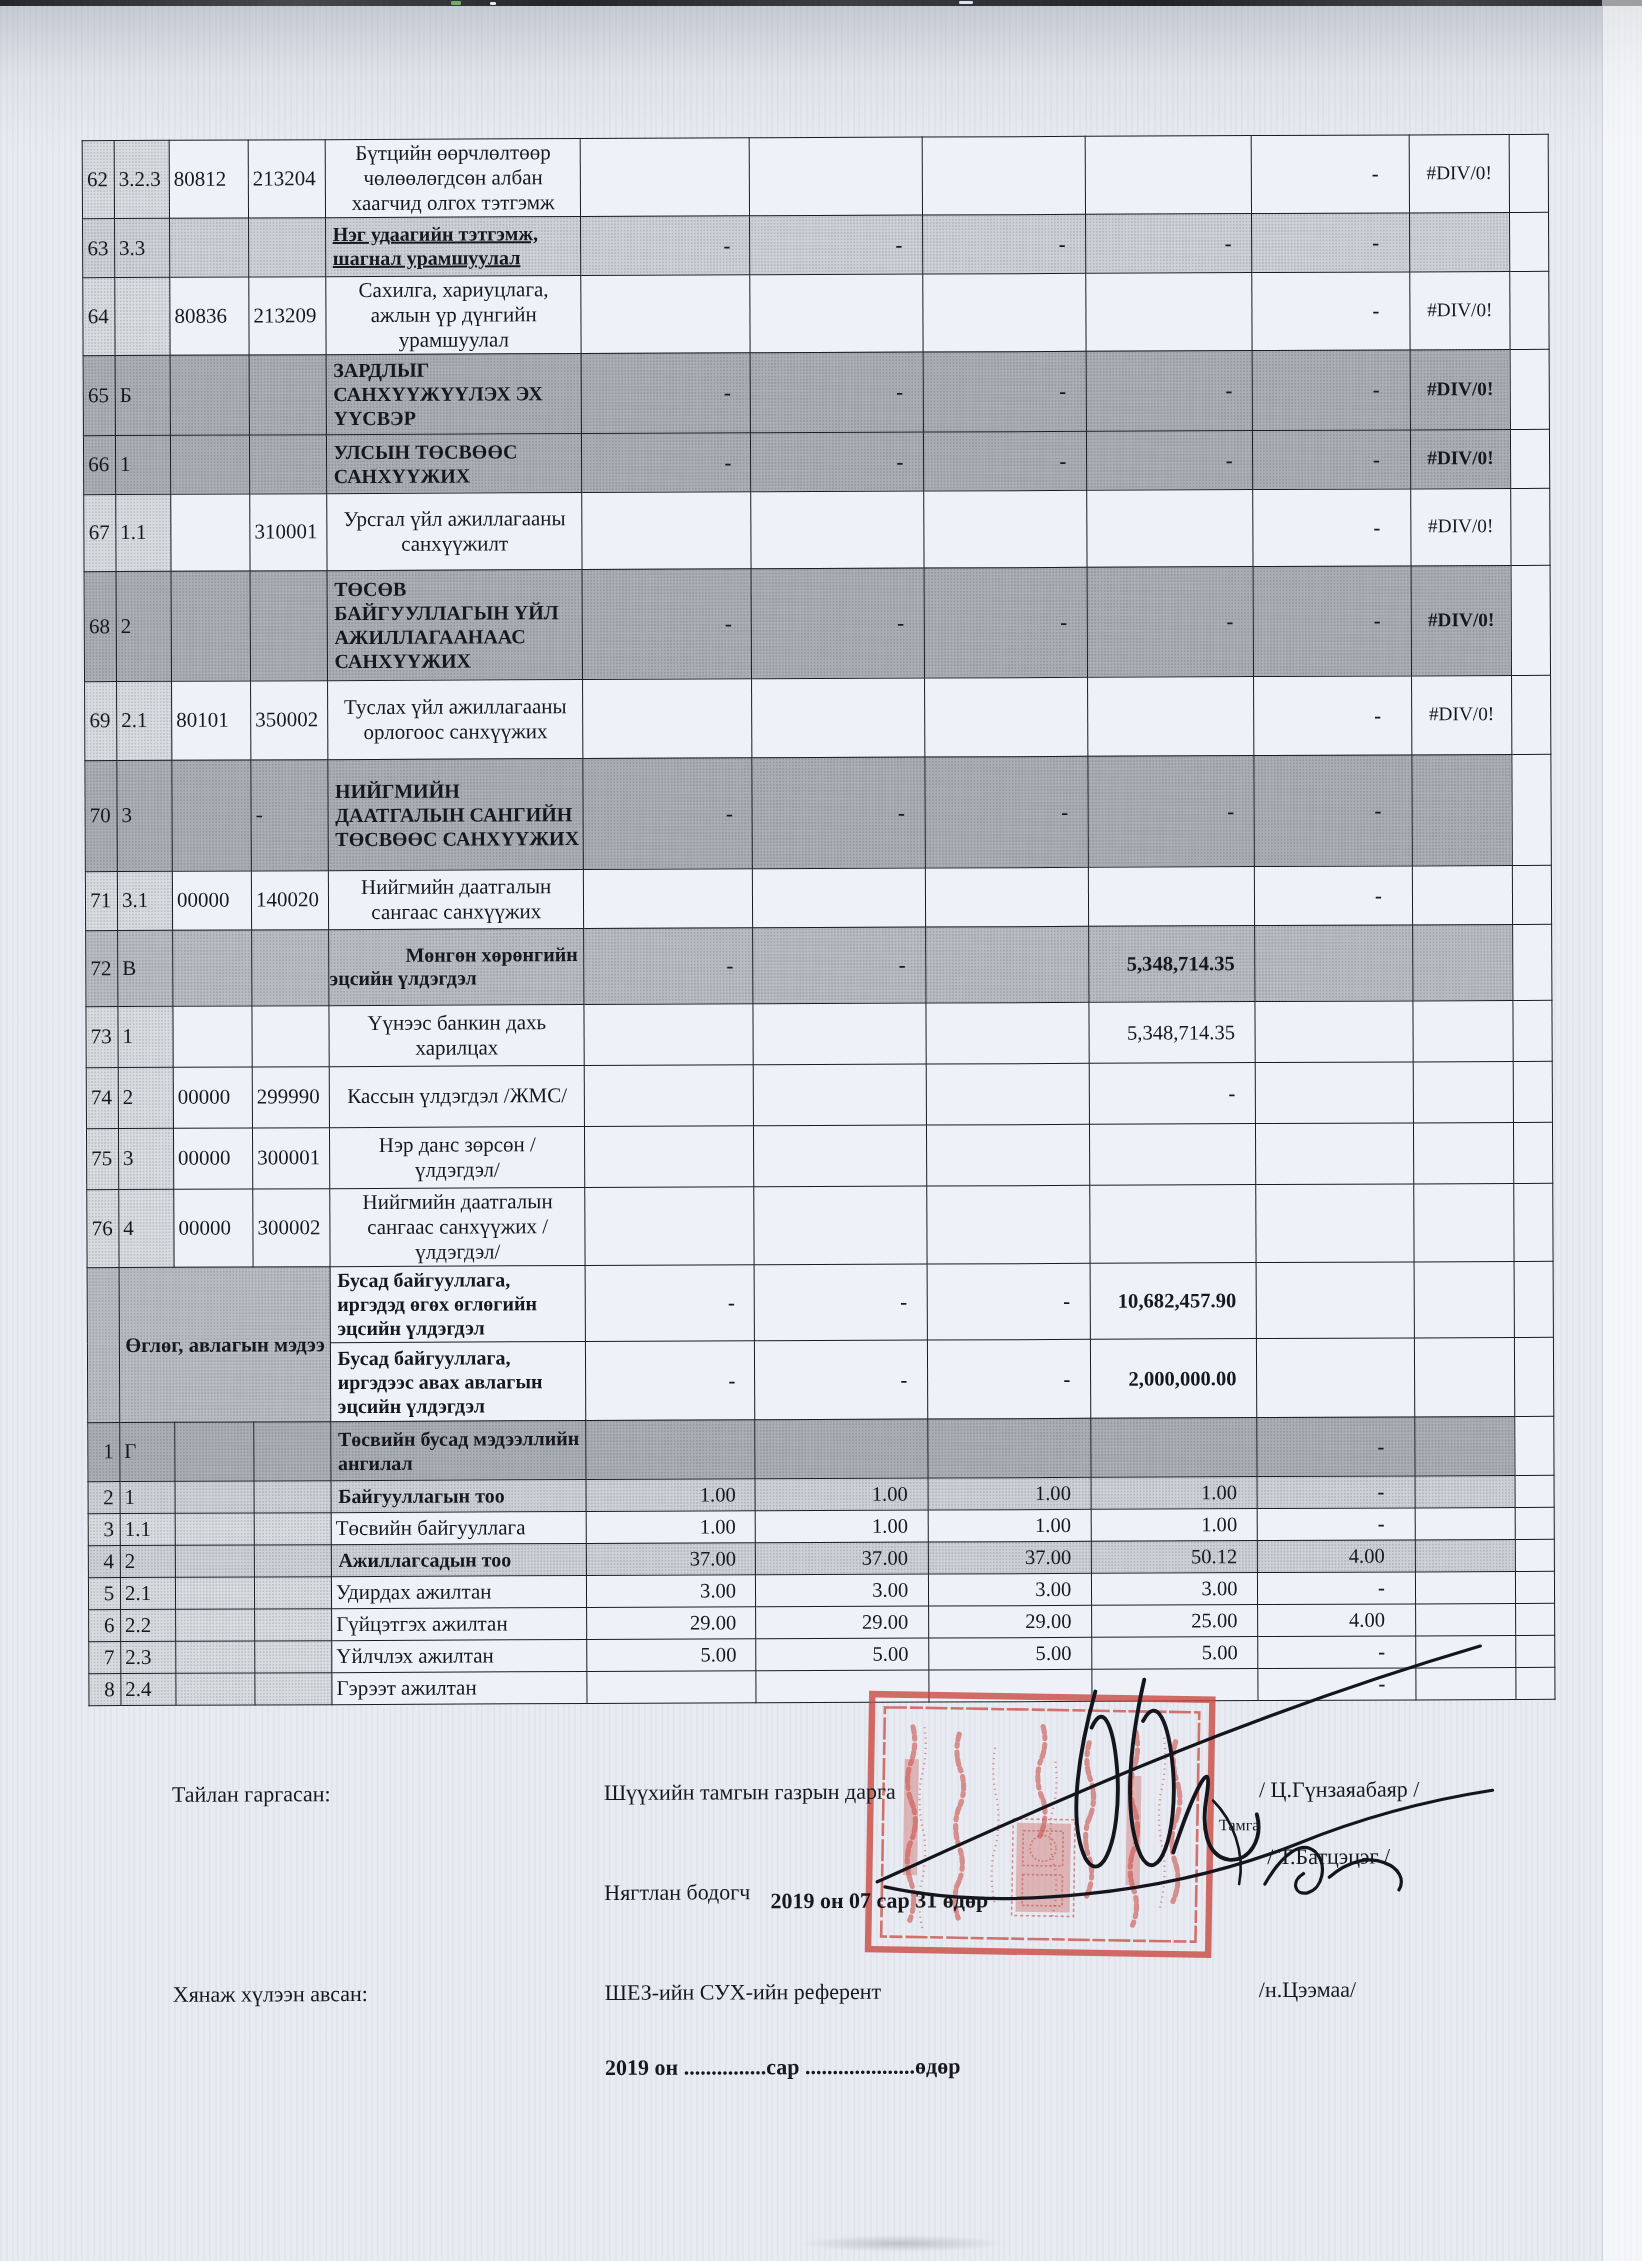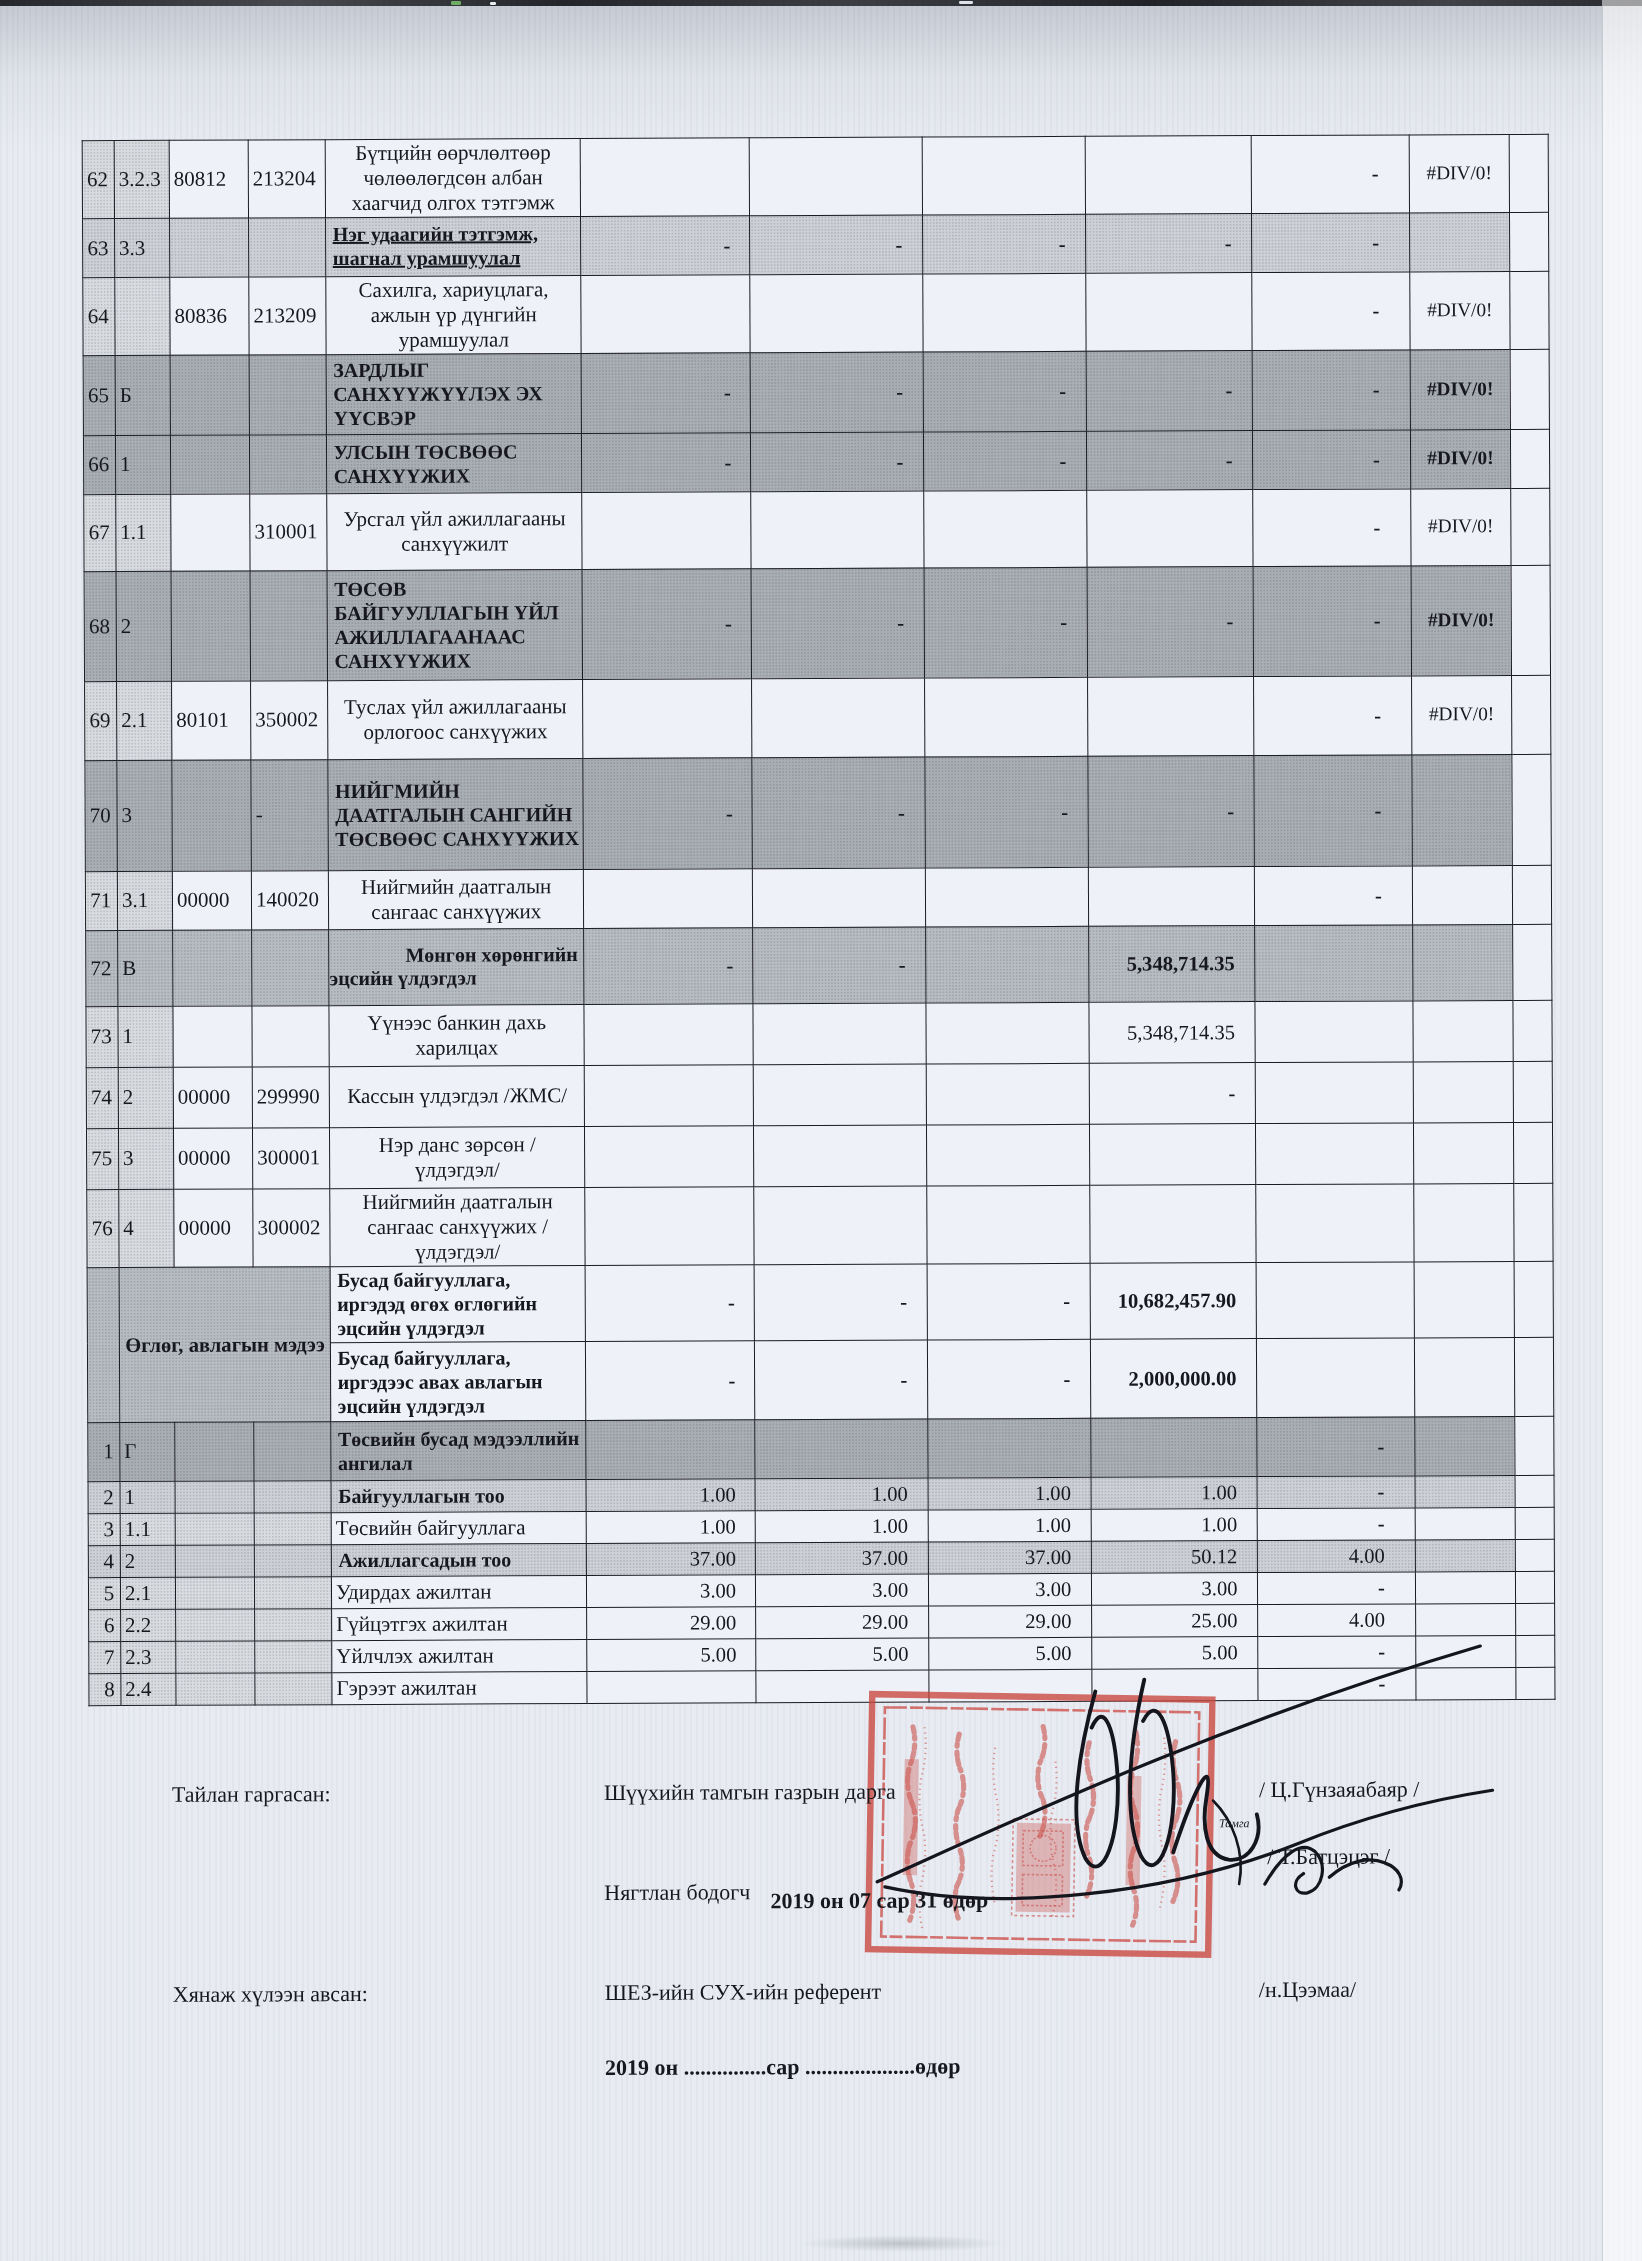--- a/index.html
+++ b/index.html
@@ -37,21 +37,21 @@
   .nmBU{text-align:left;font-weight:700;text-decoration:underline;padding-left:6.4px;font-size:20px;}
   .hang{text-align:left;font-weight:700;font-size:20px;text-indent:76px;padding-left:0;}
   .val{text-align:right;padding-right:19.3px;font-size:20.6px;}
   .v5{padding-right:30px;}
   .dv{text-align:center;font-size:19.3px;}
   .b{font-weight:700;}
   .mrg{text-align:center;font-weight:700;font-size:20.6px;}
 
   .ft{position:absolute;font-size:22px;white-space:nowrap;}
   .fb{font-weight:700;}
-  .sm{font-size:12px;font-style:italic;}
+  .sm{font-size:16px;}
   .stamp{position:absolute;left:858px;top:1685px;transform:rotate(1.2deg);opacity:.92;}
   .sig{position:absolute;left:817px;top:1609px;}
 </style>
 </head>
 <body>
 
 <div class="sheet">
   <div class="top-edge"></div>
   <span class="speck" style="left:451px;top:1.3px;width:10.3px;height:3.9px;background:#6fae62;"></span>
   <span class="speck" style="left:490px;top:1.9px;width:6.4px;height:3.2px;background:#e8ecef;"></span>

